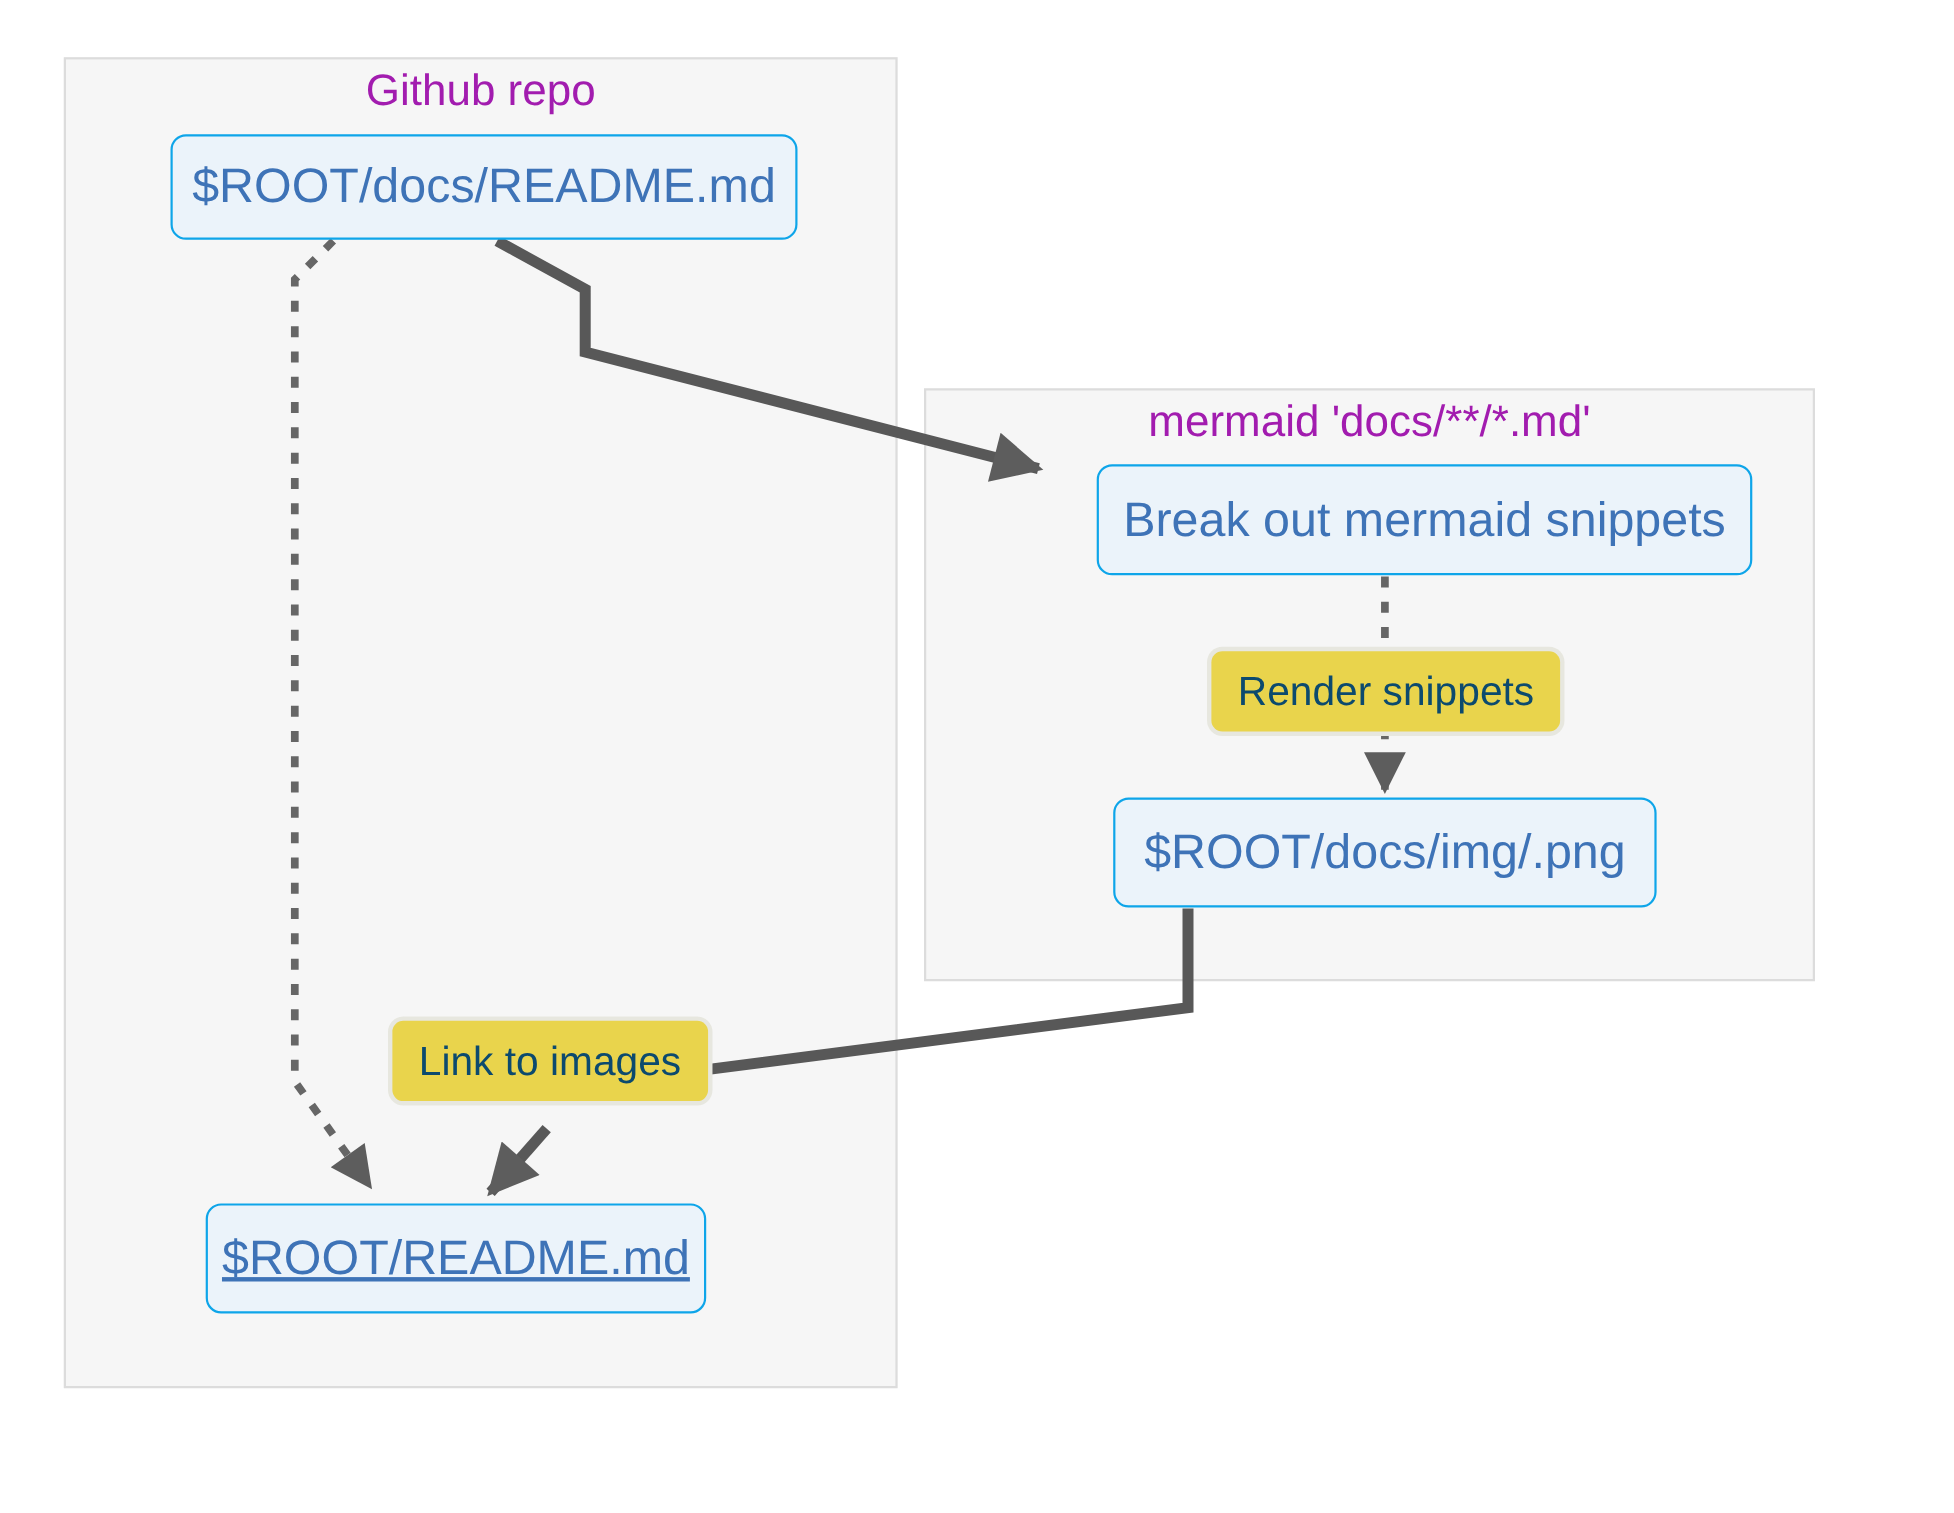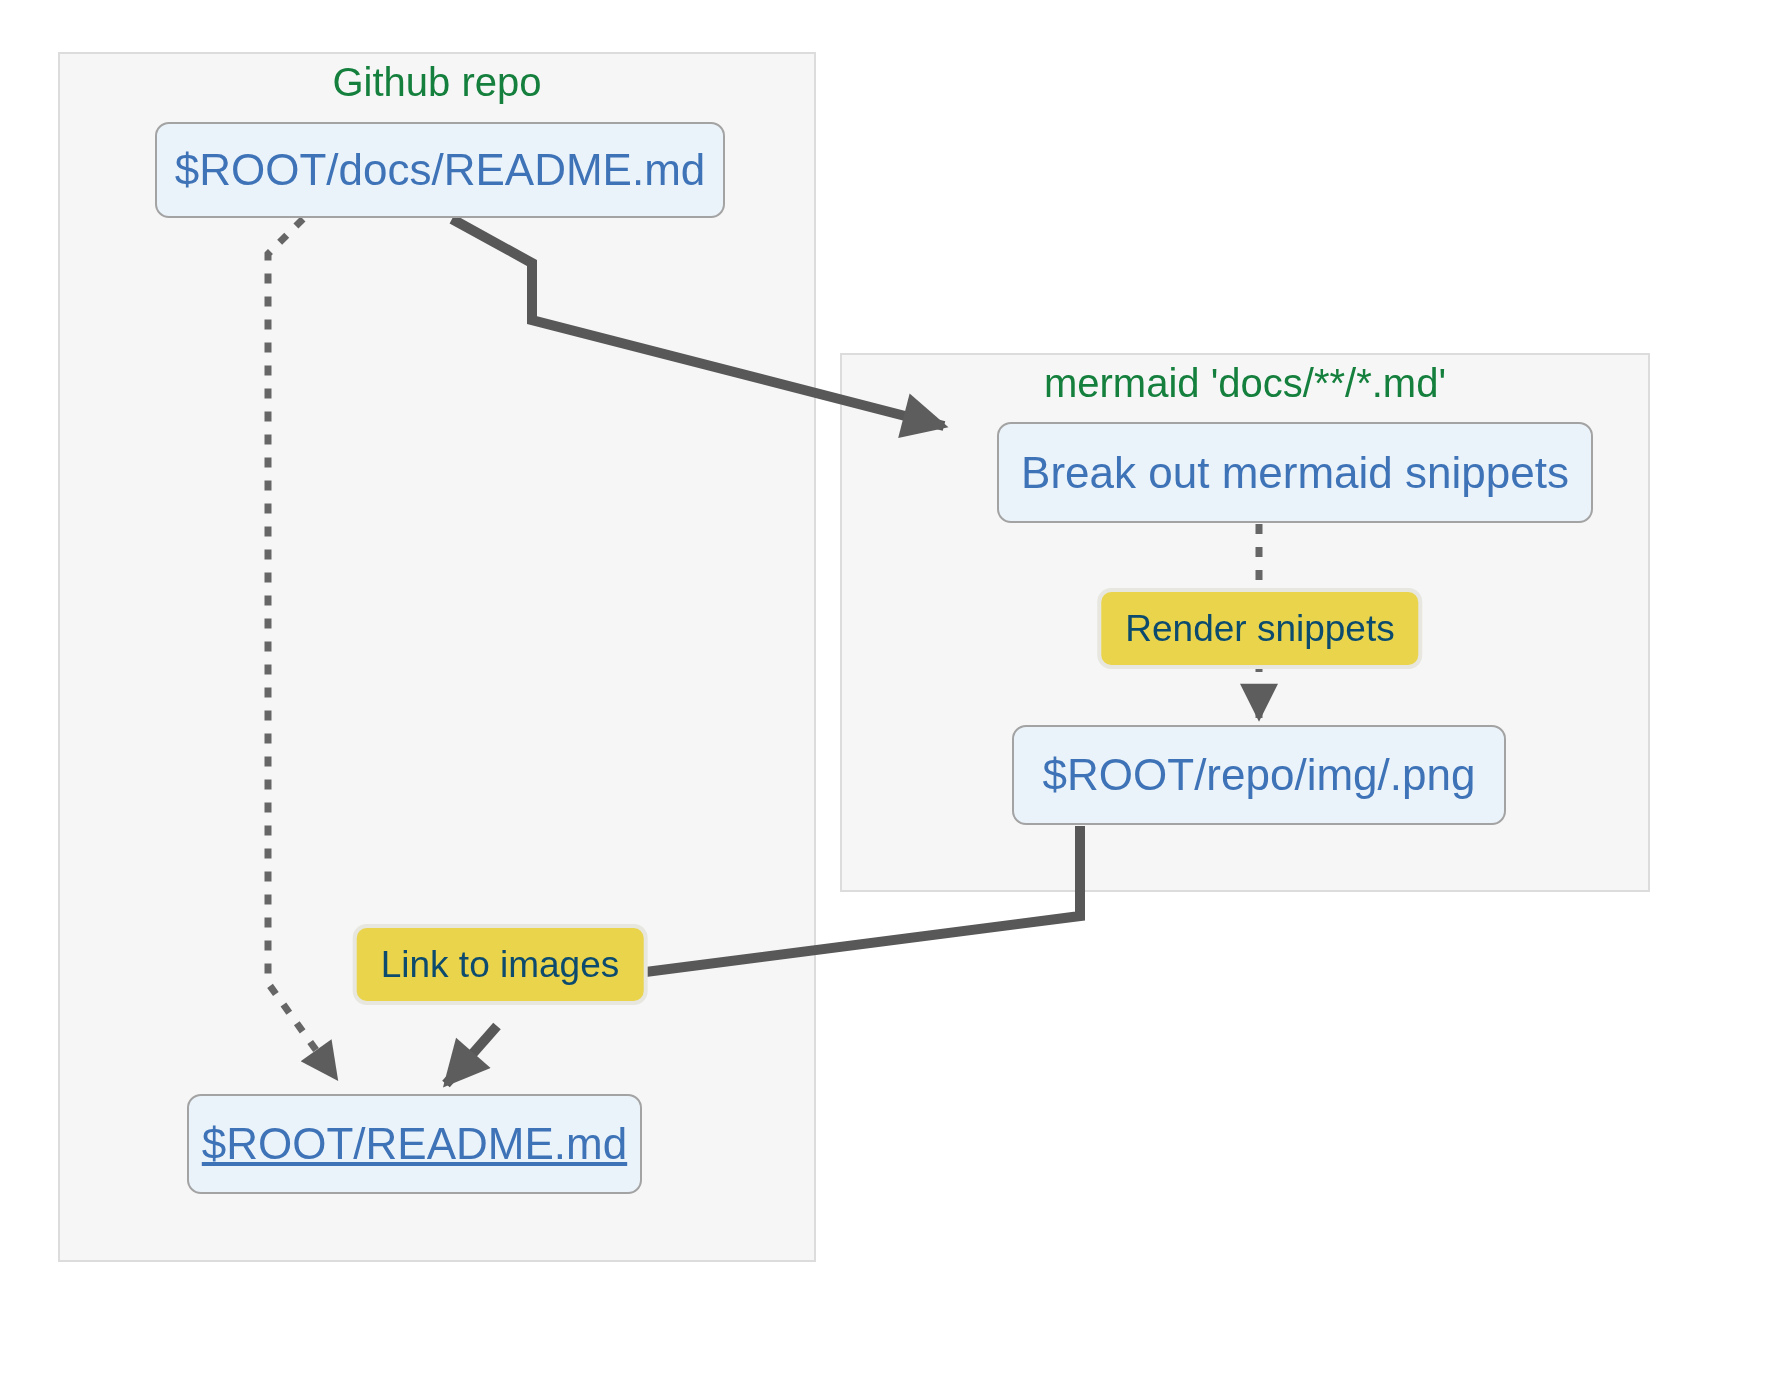--- a/index.html
+++ b/index.html
@@ -26,29 +26,29 @@
     position: absolute;
     background: #f6f6f6;
     border: 2px solid #dcdcdc;
     box-sizing: border-box;
     z-index: 1;
   }
   .subgraph-title {
     position: absolute;
     z-index: 3;
     font-size: 40px;
-    color: #15803d;
+    color: #a21caf;
     text-align: center;
     line-height: 1.1;
   }
   .node {
     position: absolute;
     z-index: 4;
     background: #ebf3fa;
-    border: 2px solid #a3a3a3;
+    border: 2px solid #0ea5e9;
     border-radius: 14px;
     box-sizing: border-box;
     display: flex;
     align-items: center;
     justify-content: center;
     font-size: 44px;
     color: #3e73b7;
     white-space: nowrap;
   }
   .edge-label {
@@ -111,19 +111,19 @@
 
      $ROOT/README.md --&gt;
     <path d="M 497 1026 L 446 1084" fill="none" stroke="#585858" stroke-width="10" marker-end="url(#arrow-solid)"></path>
   </svg>
 
   <div class="subgraph-title" id="sg-github-title">Github repo</div>
   <div class="subgraph-title" id="sg-markmaid-title">mermaid 'docs/**/*.md'</div>
 
   <div class="node" id="node-docs-readme">$ROOT/docs/README.md</div>
   <div class="node" id="node-break-out">Break out mermaid snippets</div>
-  <div class="node" id="node-docs-img">$ROOT/repo/img/.png</div>
+  <div class="node" id="node-docs-img">$ROOT/docs/img/.png</div>
   <div class="node" id="node-root-readme">$ROOT/README.md</div>
 
   <div class="edge-label" id="label-render">Render snippets</div>
   <div class="edge-label" id="label-link">Link to images</div>
 
 </div>
 
 </body></html>

